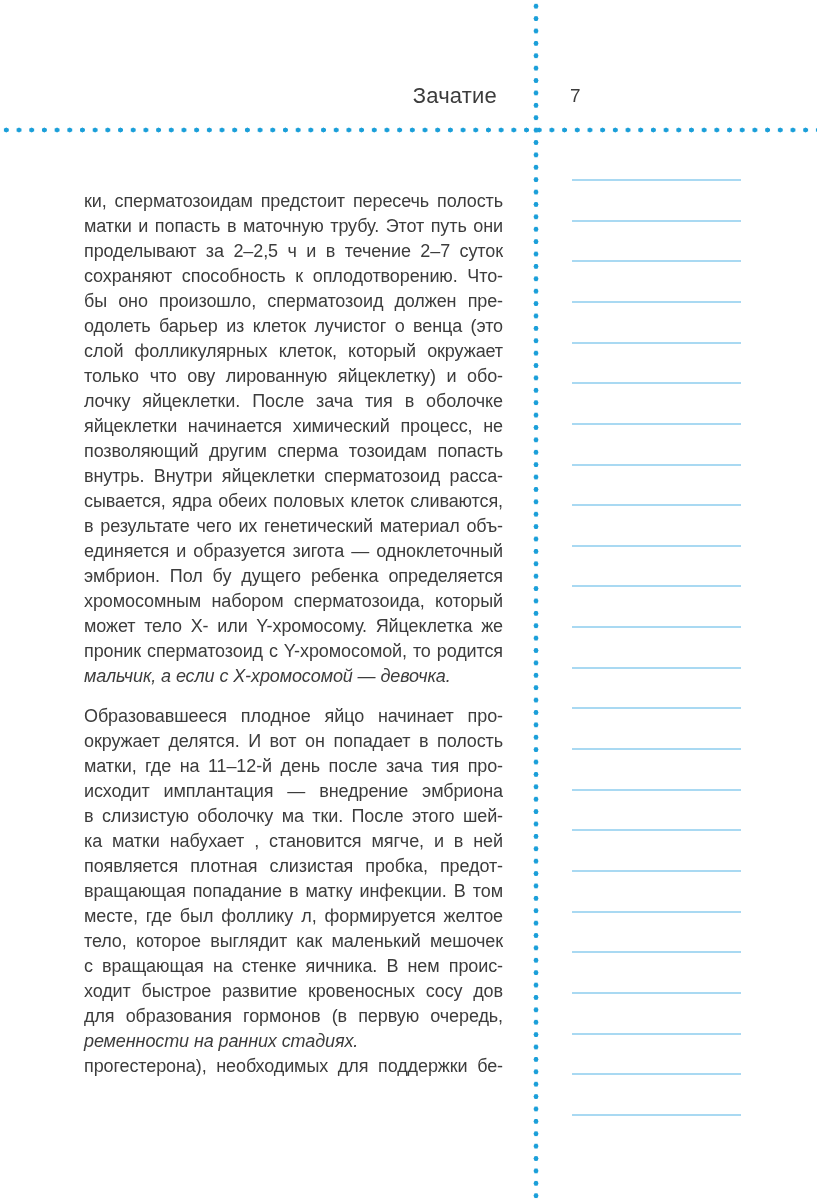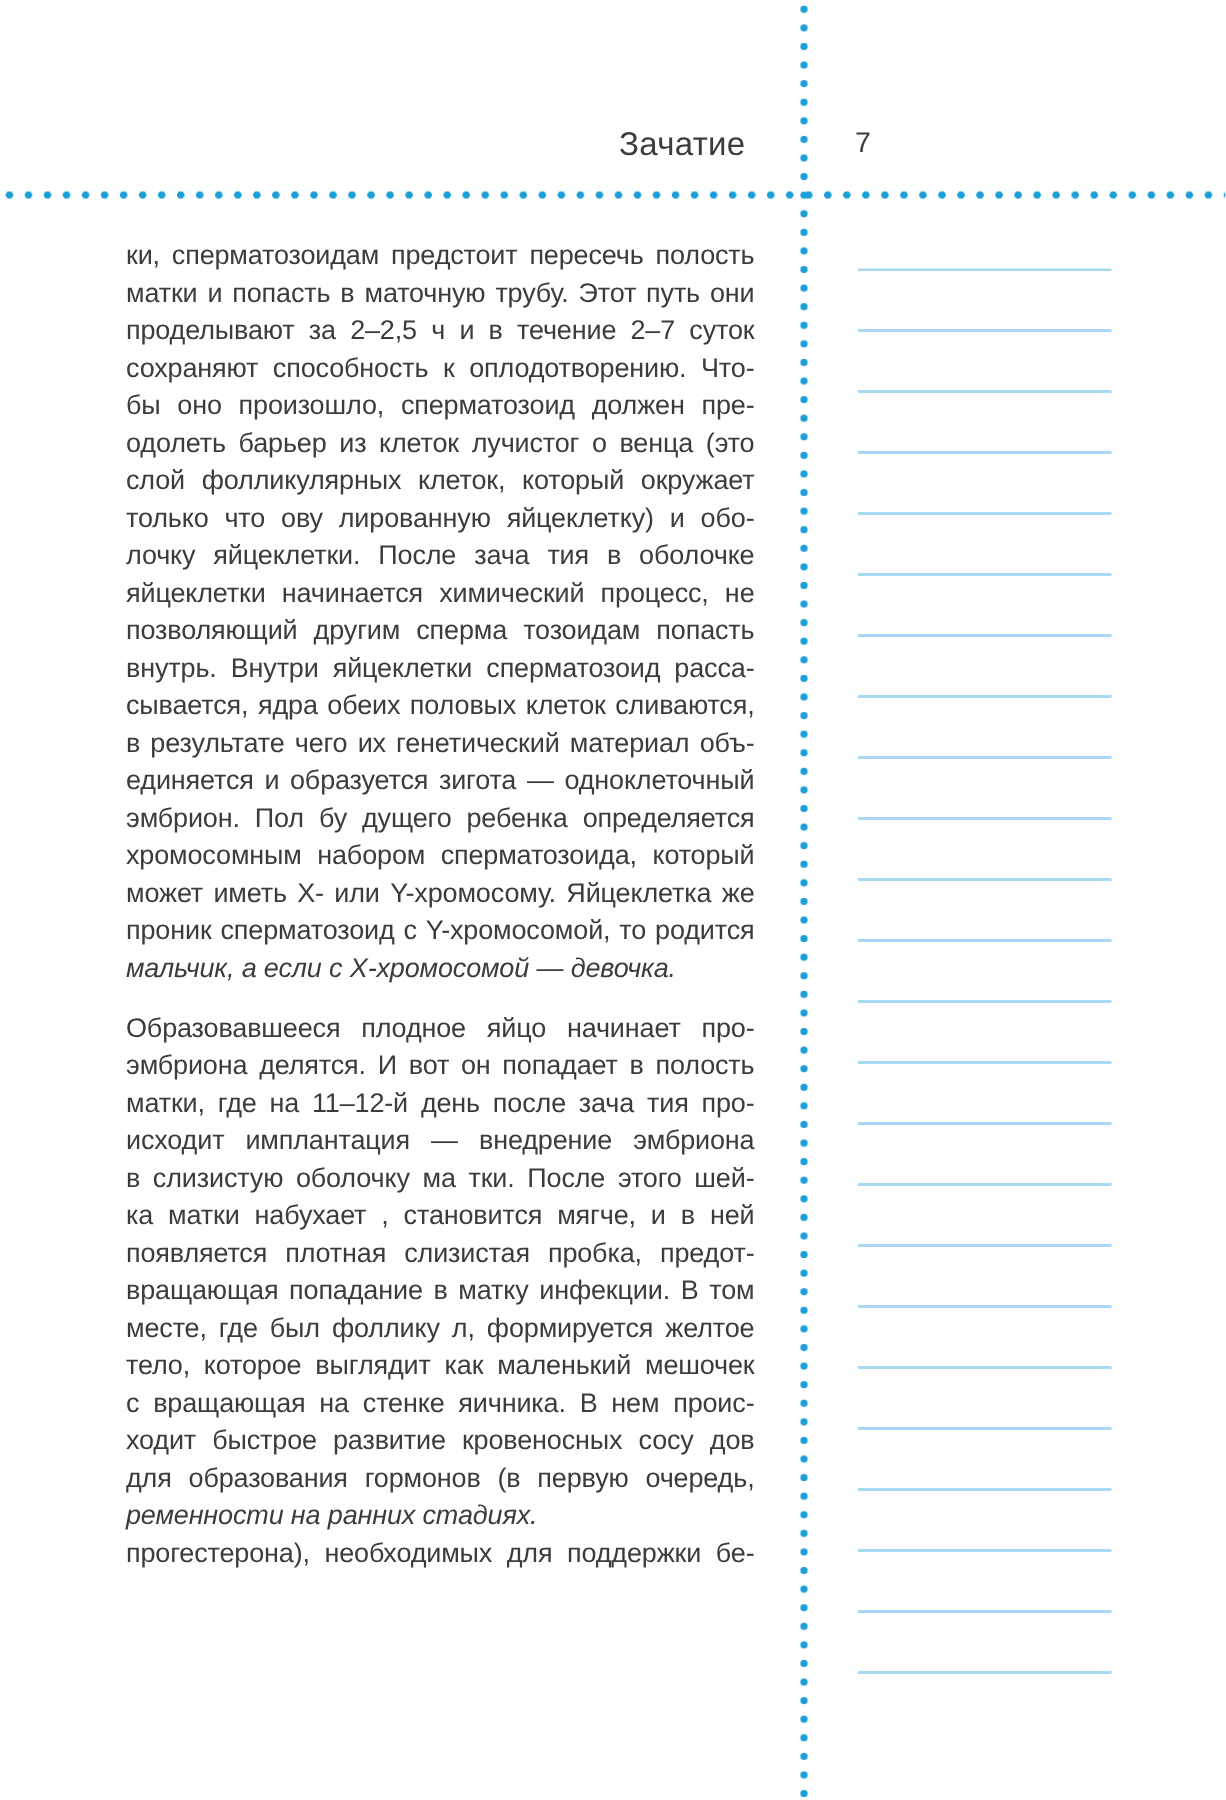--- a/index.html
+++ b/index.html
@@ -45,21 +45,21 @@
     letter-spacing:.2px;
   }
   .page-number{
     position:absolute;
     top:85px; left:570px;
     font-size:19px; line-height:21px;
   }
   
   .body-text{
     position:absolute;
-    left:84px; top:158px;
+    left:84px; top:189px;
     width:419px;
   }
   .paragraph{margin:0 0 15px 0; padding:0;}
   .text-line{
     font-size:18px;
     line-height:25px;
     letter-spacing:-0.1px;
     text-align:justify;
     text-align-last:justify;
     white-space:normal;
@@ -108,28 +108,28 @@
         <div class="text-line">только что ову лированную яйцеклетку) и обо-</div>
         <div class="text-line">лочку яйцеклетки. После зача тия в оболочке</div>
         <div class="text-line">яйцеклетки начинается химический процесс, не</div>
         <div class="text-line">позволяющий другим сперма тозоидам попасть</div>
         <div class="text-line">внутрь. Внутри яйцеклетки сперматозоид расса-</div>
         <div class="text-line">сывается, ядра обеих половых клеток сливаются,</div>
         <div class="text-line">в результате чего их генетический материал объ-</div>
         <div class="text-line">единяется и образуется зигота — одноклеточный</div>
         <div class="text-line">эмбрион. Пол бу дущего ребенка определяется</div>
         <div class="text-line">хромосомным набором сперматозоида, который</div>
-        <div class="text-line">может иметь X- или Y-хромосому. Яйцеклетка же</div>
+        <div class="text-line">может тело X- или Y-хромосому. Яйцеклетка же</div>
         <div class="text-line">проник сперматозоид с Y-хромосомой, то родится</div>
         <div class="text-line last">мальчик, а если с X-хромосомой — девочка.</div>
       </div>
     <div class="paragraph">
 
     <div class="text-line">Образовавшееся плодное яйцо начинает  про-</div>
-        <div class="text-line">эмбриона делятся. И вот он попадает в полость</div>
+        <div class="text-line">окружает делятся. И вот он попадает в полость</div>
         <div class="text-line">матки, где на 11–12-й день после зача тия про-</div>
         <div class="text-line">исходит имплантация — внедрение эмбриона</div>
         <div class="text-line">в слизистую оболочку ма тки. После этого шей-</div>
         <div class="text-line">ка матки набухает , становится мягче, и в ней</div>
         <div class="text-line">появляется плотная слизистая пробка, предот-</div>
         <div class="text-line">вращающая попадание в матку инфекции. В том</div>
         <div class="text-line">месте, где был фоллику л, формируется желтое</div>
         <div class="text-line">тело, которое выглядит как маленький мешочек</div>
         <div class="text-line">с вращающая на стенке яичника. В нем проис-</div>
         <div class="text-line">ходит быстрое развитие кровеносных сосу дов</div>

